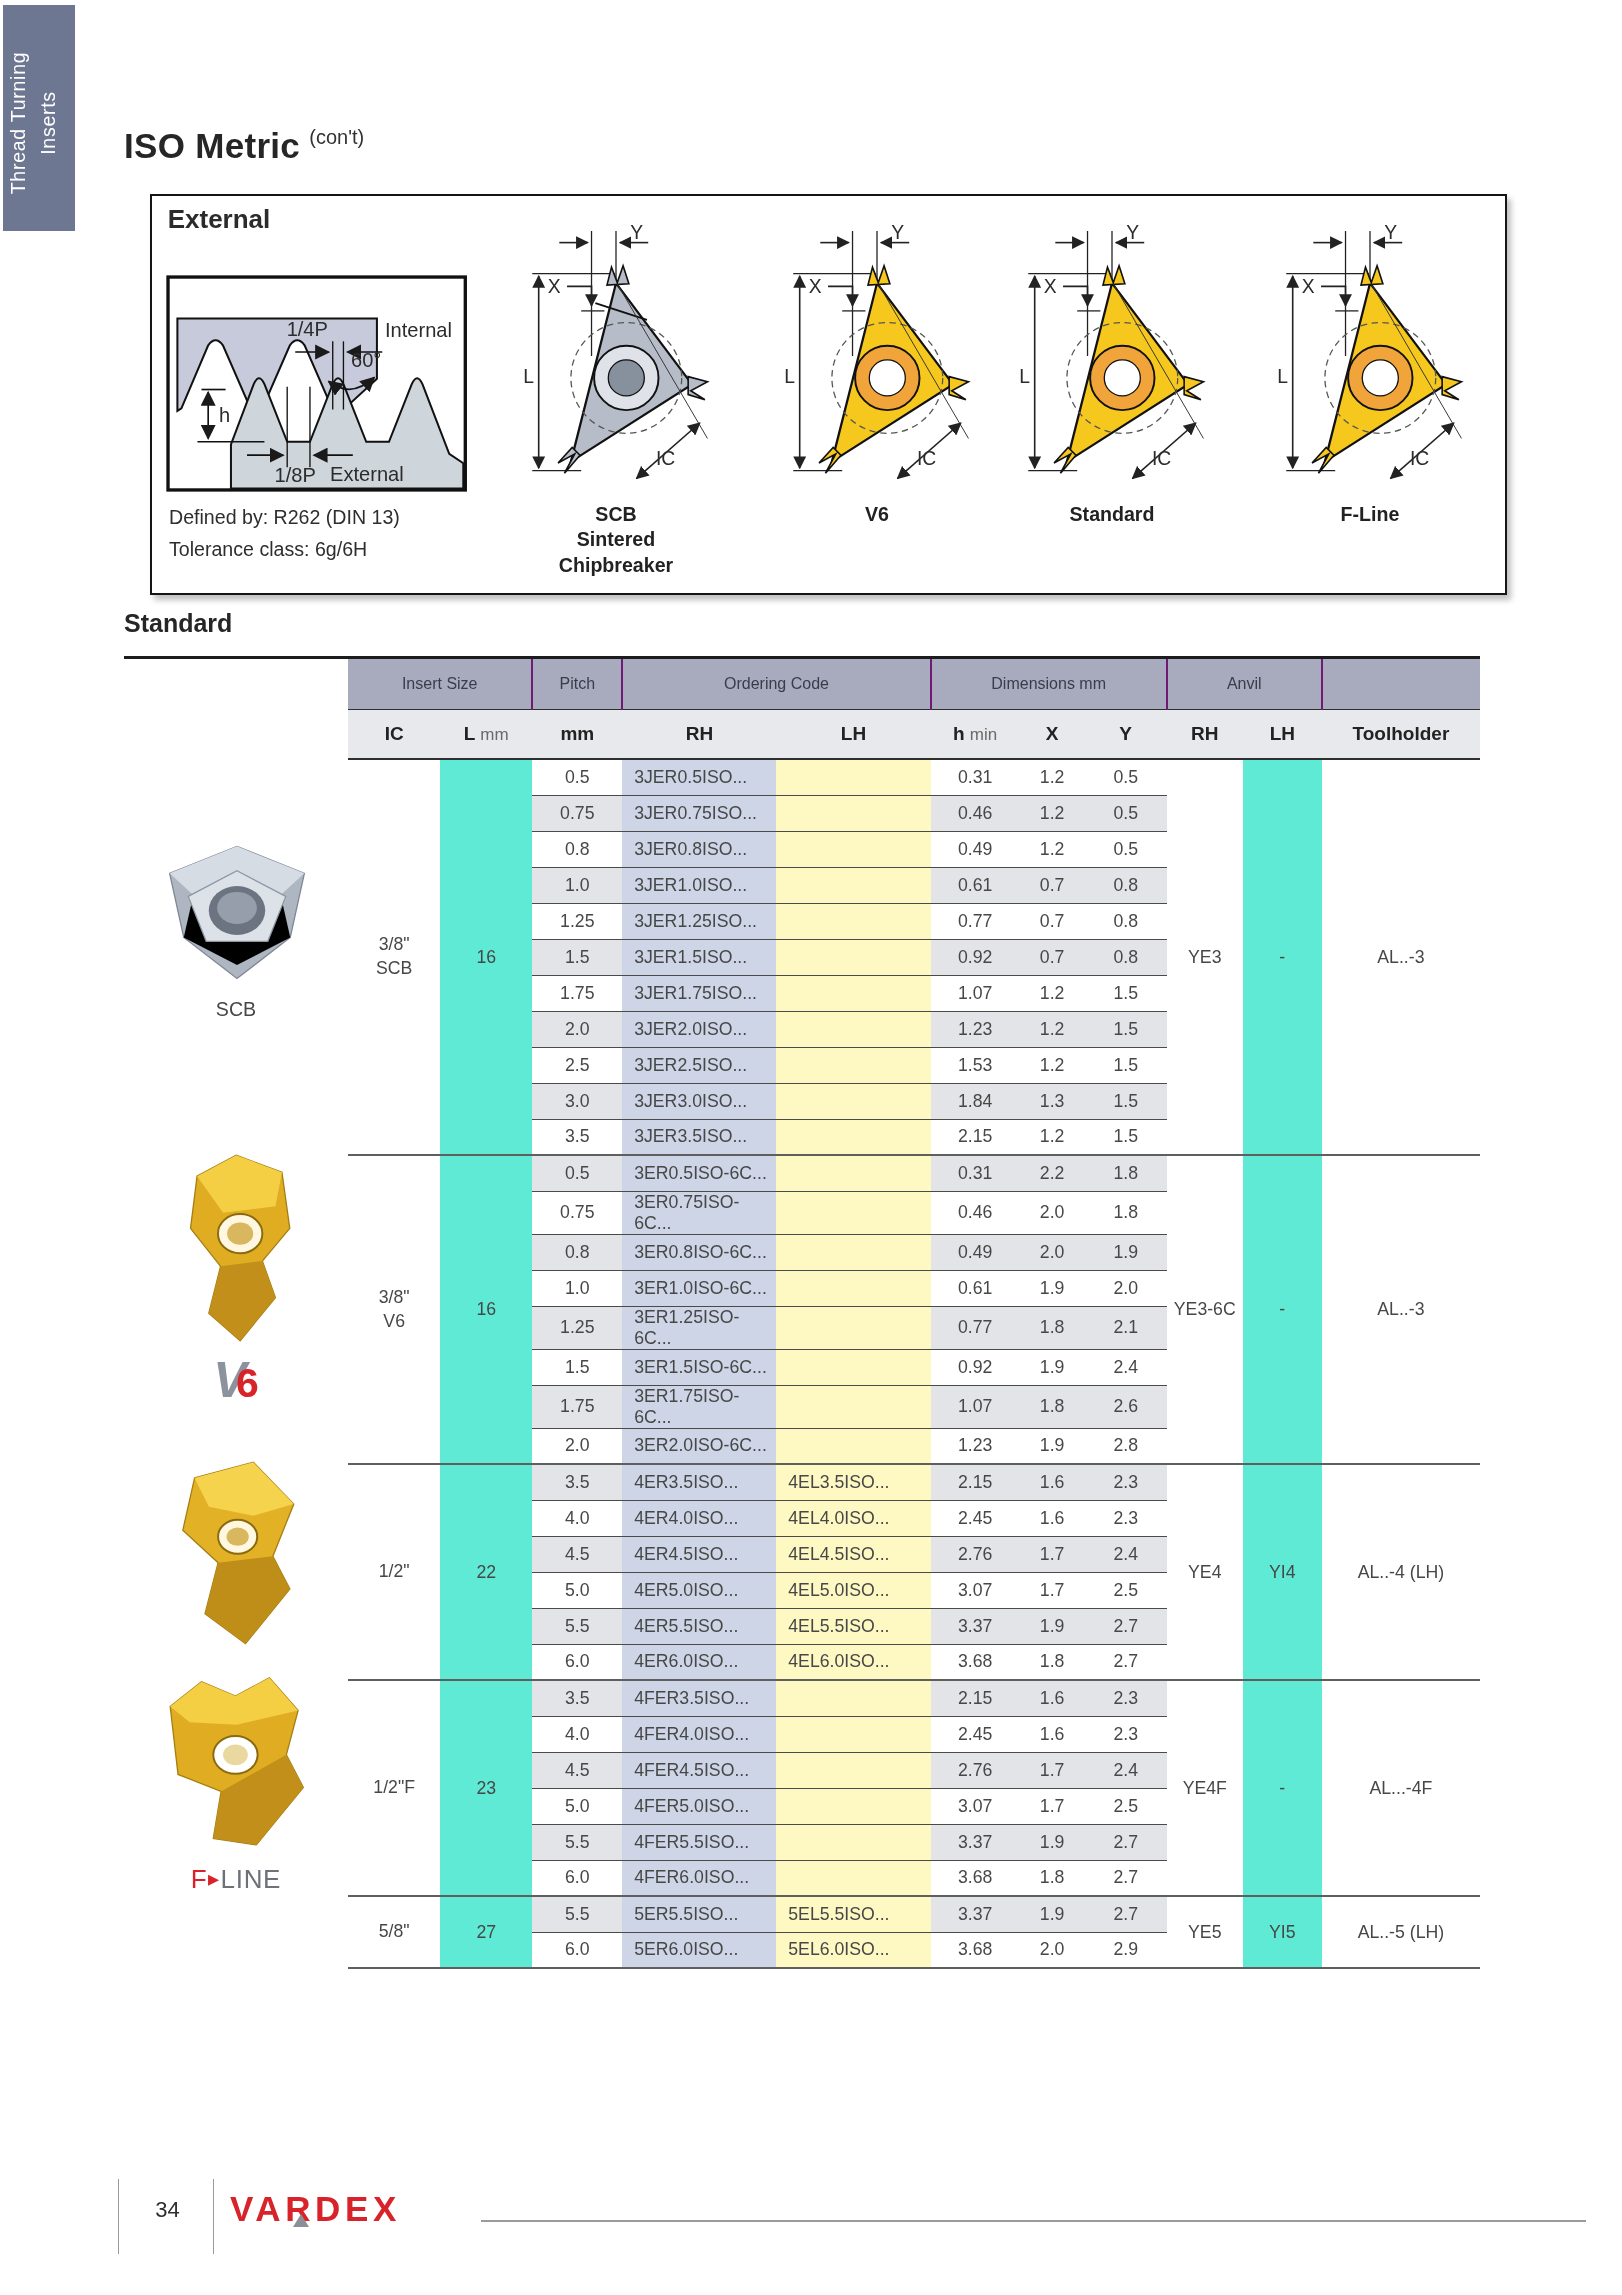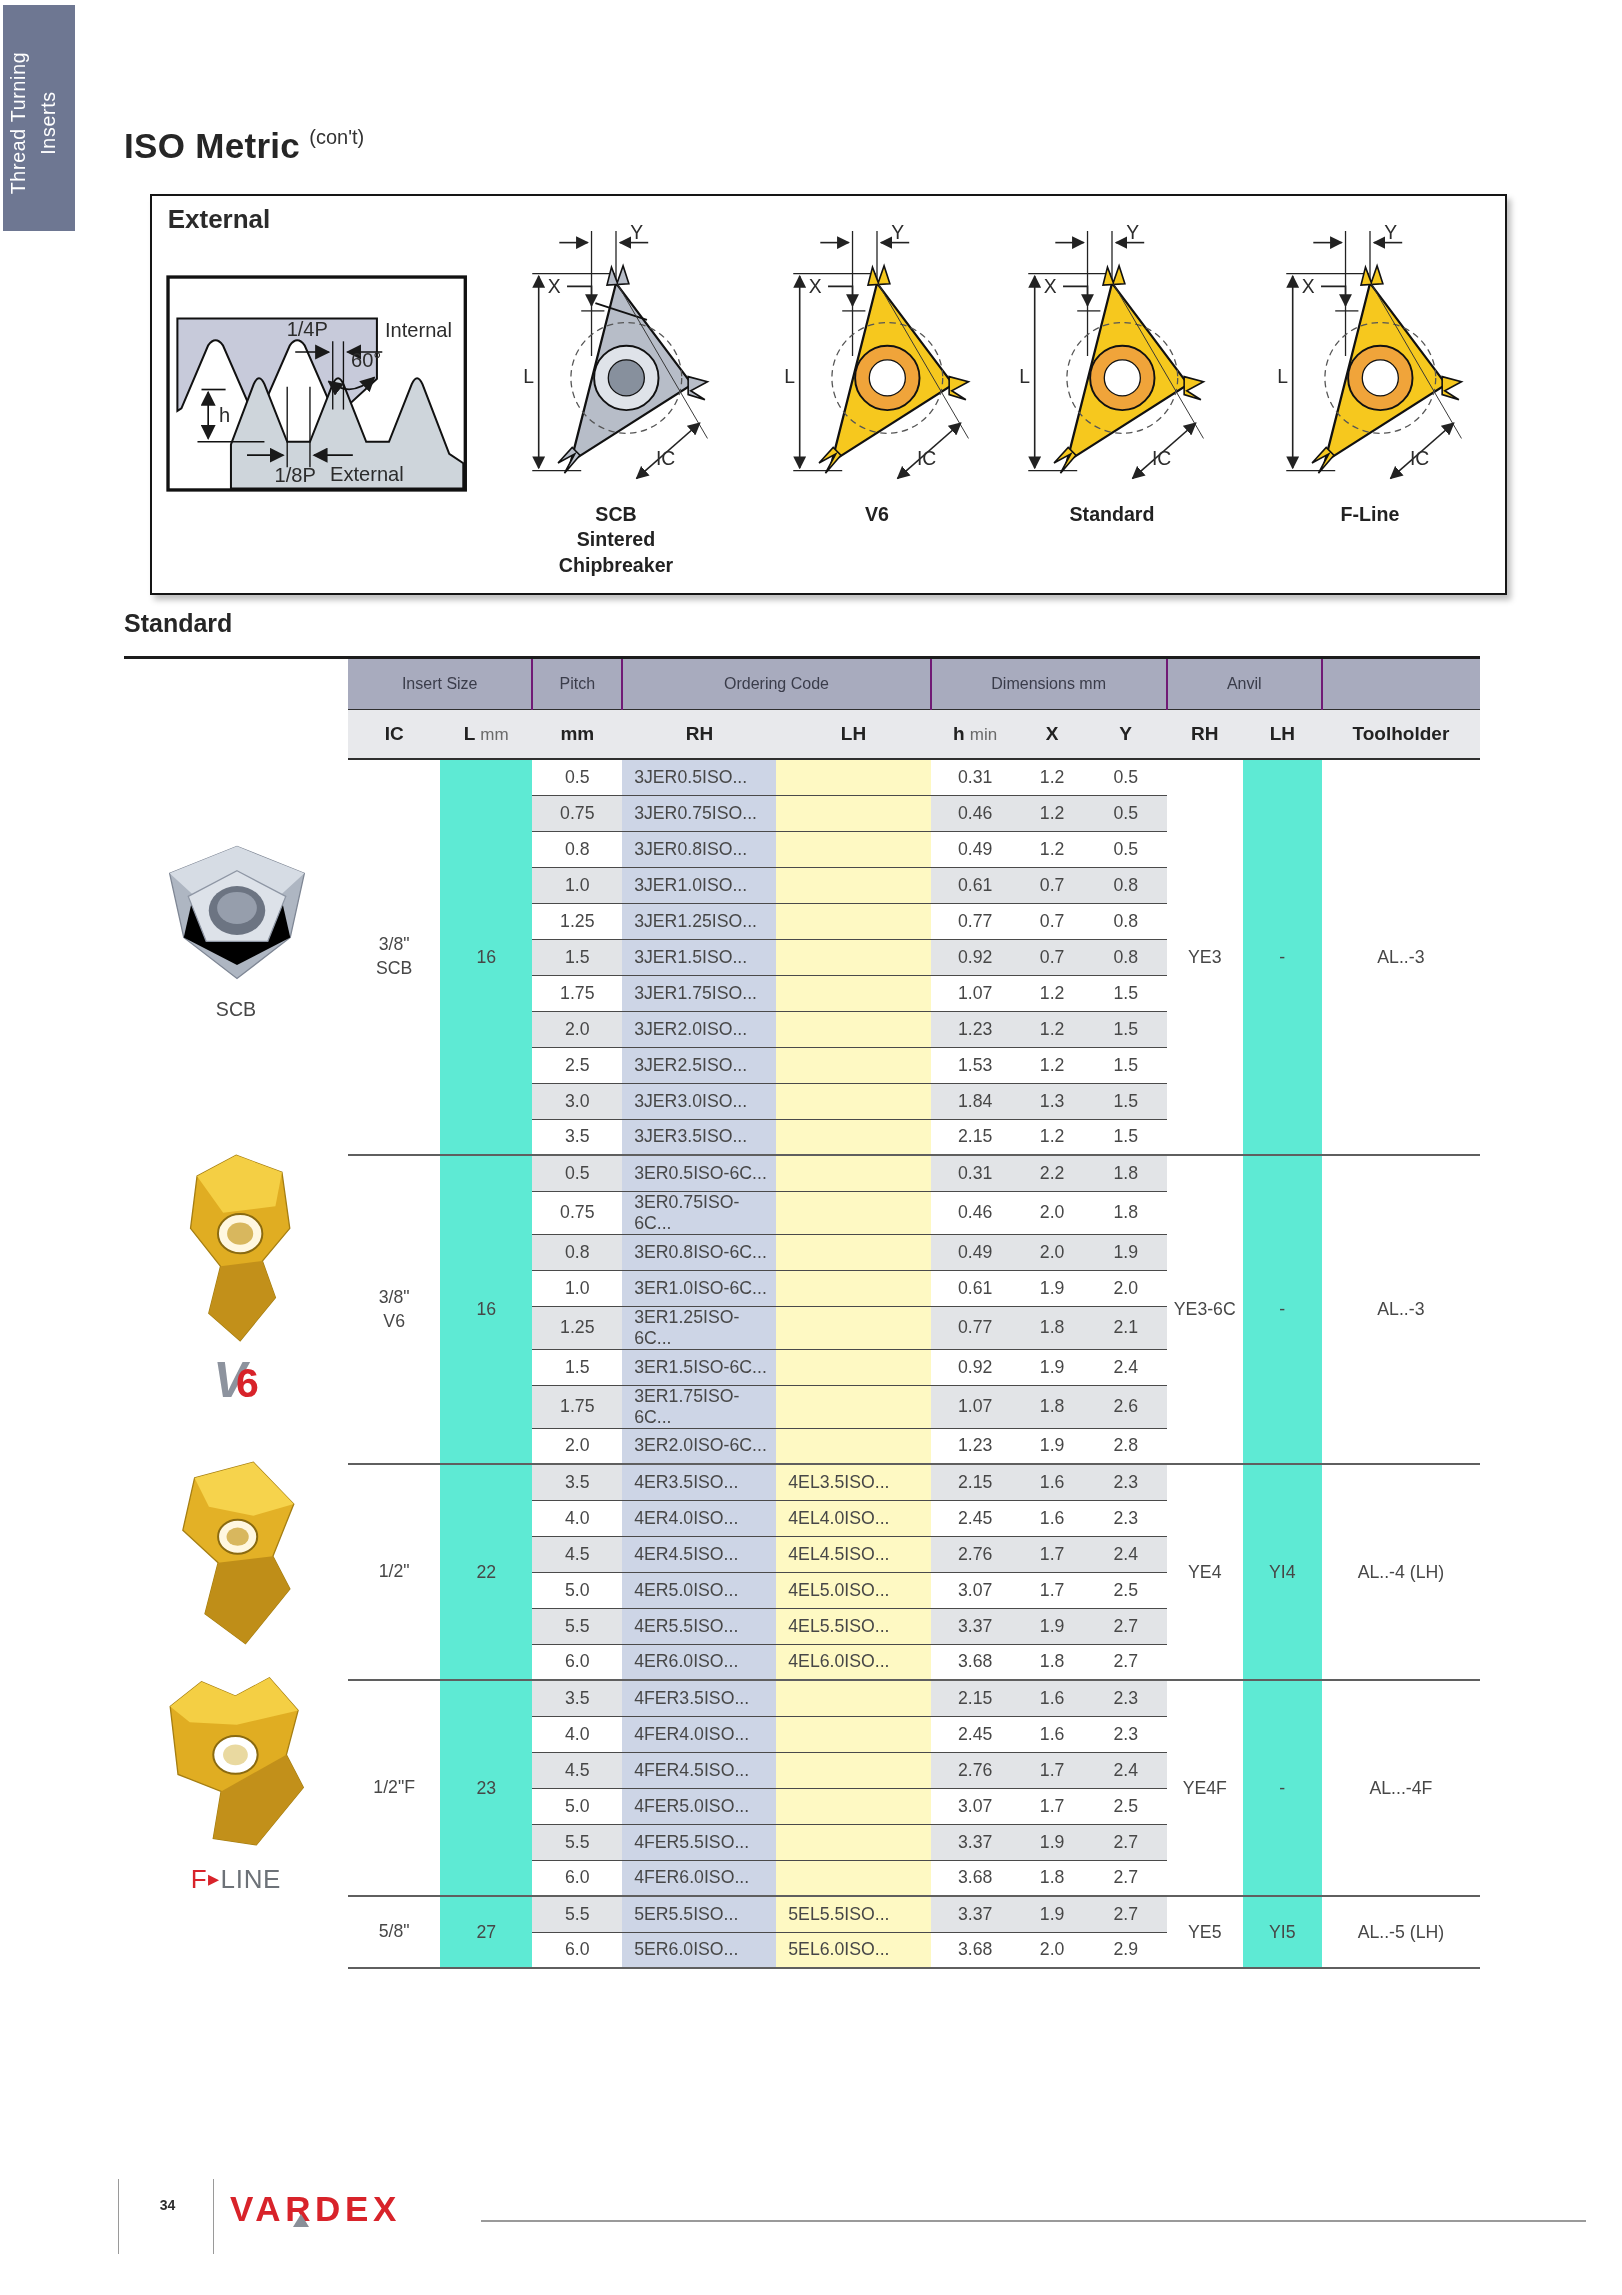--- a/index.html
+++ b/index.html
@@ -67,21 +67,21 @@
   .photo-label { position:absolute; width:224px; text-align:center; font-size:19.6px; color:#474747; }
   .v6-logo { position:absolute; width:224px; text-align:center; }
   .v6-logo .v { font-size:50px; font-weight:900; color:#8d939e; font-style:italic; }
   .v6-logo .six { font-size:41px; font-weight:900; color:#d8232a; margin-left:-10.5px; }
   .fline-logo { position:absolute; width:224px; font-size:26px; font-weight:400; letter-spacing:0.7px; }
   .fline-logo .f { color:#d8232a; }
   .fline-logo .tri { color:#d8232a; font-size:14.4px; vertical-align:3.9px; margin:0 0.7px; }
   .fline-logo .line { color:#6d7278; }
   
   .foot-bar { position:absolute; width:1.3px; background:#9a9a9a; top:2179px; height:75px; }
-  .foot-num { position:absolute; left:128px; top:2197px; width:79px; text-align:center; font-size:14px; font-weight:700; color:#2e2e2e; }
+  .foot-num { position:absolute; left:128px; top:2197px; width:79px; text-align:center; font-size:22px; font-weight:400; color:#2e2e2e; }
   .vardex { position:absolute; left:230px; top:2189px; font-size:35px; font-weight:900; color:#d8232a; letter-spacing:4.6px; font-stretch:condensed; }
   .vardex .a-tri { position:absolute; left:63px; top:25px; width:0; height:0;
       border-left:8.5px solid transparent; border-right:8.5px solid transparent; border-bottom:13px solid #8a8f98; }
   .foot-rule { position:absolute; left:481px; top:2220px; width:1105px; height:2px; background:#9a9a9a; }
 </style>
 </head>
 <body>
 
 <div class="page">
 
@@ -120,20 +120,22 @@
       <line x1="56" y1="174" x2="92" y2="174" stroke="#111" stroke-width="2.5"></line>
       <text class="dimtxt" x="82" y="222">h</text>
       <line x1="184" y1="170" x2="184" y2="290" stroke="#111" stroke-width="2"></line>
       <line x1="218" y1="170" x2="218" y2="290" stroke="#111" stroke-width="2"></line>
       <line x1="124" y1="272" x2="178" y2="272" stroke="#111" stroke-width="2.5" marker-end="url(#parw)"></line>
       <line x1="282" y1="272" x2="224" y2="272" stroke="#111" stroke-width="2.5" marker-end="url(#parw)"></line>
       <text class="dimtxt" x="196" y="312" text-anchor="middle">1/8P</text>
       <text class="dimtxt" x="248" y="310">External</text>
     </svg>
 
+    <div class="defined-text">Defined by: R262 (DIN 13)
+Tolerance class: 6g/6H</div>
 
     <div class="ext-figs">
     <div class="ext-fig">
       <svg viewBox="0 0 300 430" class="fig-scb">
         <defs>
           <marker id="arw" viewBox="0 0 10 10" refX="9" refY="5" markerWidth="8" markerHeight="8" orient="auto-start-reverse">
             <path d="M0,0 L10,5 L0,10 Z" fill="#222"></path>
           </marker>
         </defs>
 

